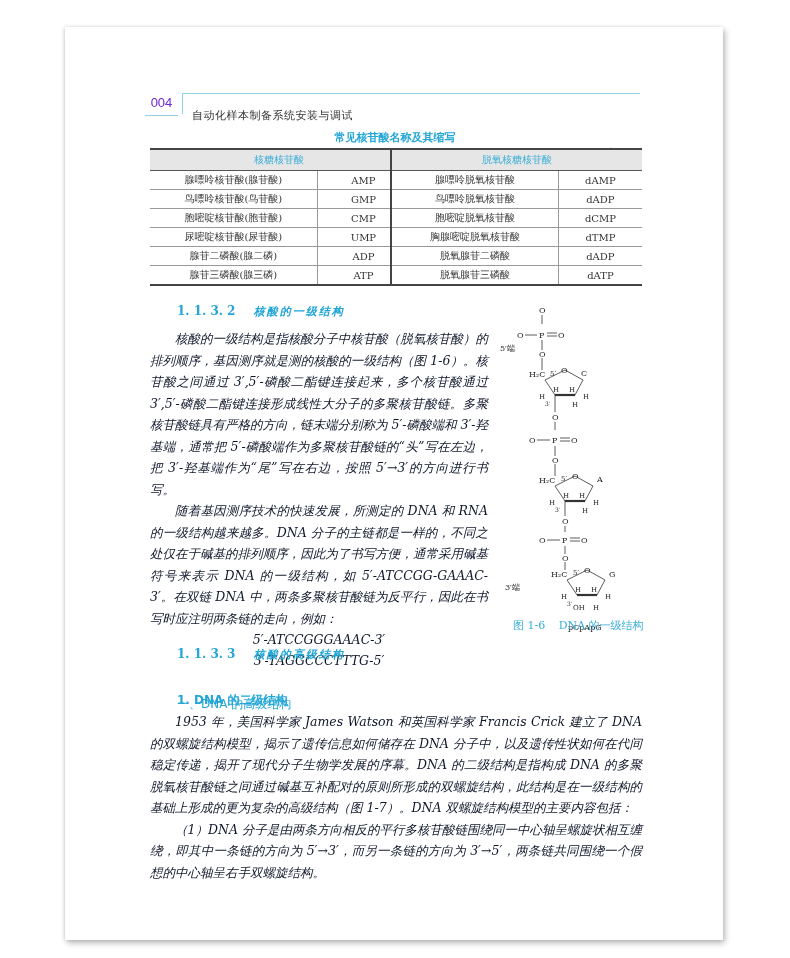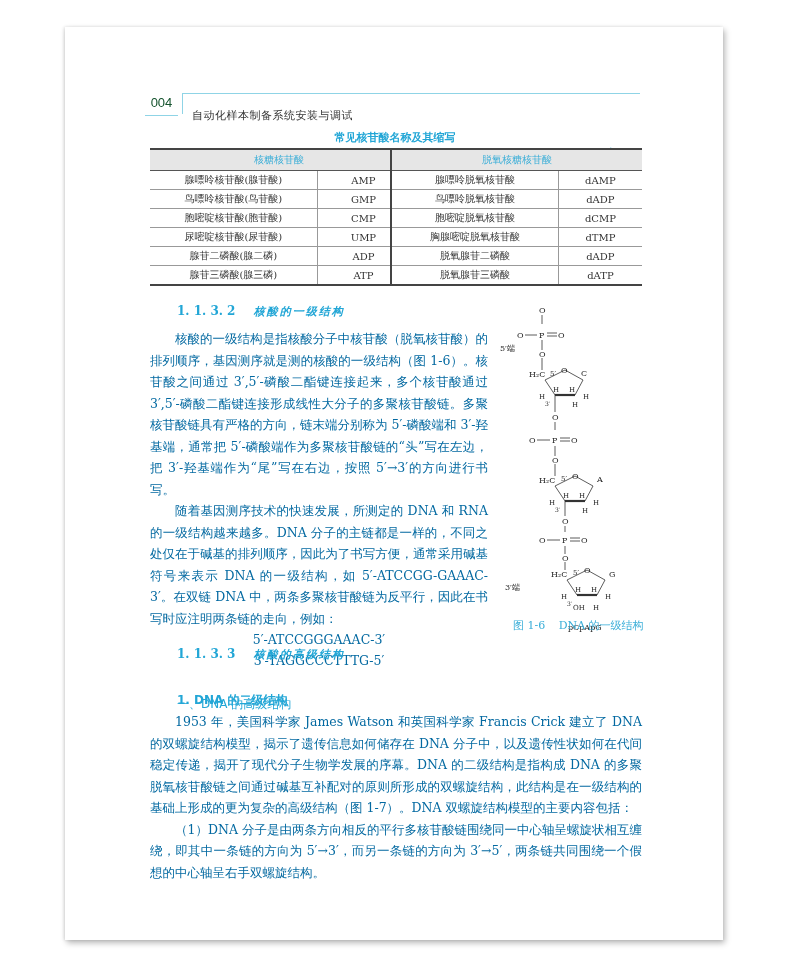--- a/index.html
+++ b/index.html
@@ -10,21 +10,21 @@
   .page {
     position: absolute; left: 65px; top: 27px; width: 658px; height: 913px;
     background: #fff;
     box-shadow: 2px 3px 6px rgba(0,0,0,0.28), -1px 0 3px rgba(0,0,0,0.12);
   }
   .running-head {
     position: absolute; left: 145px; top: 93px; width: 495px; height: 22px;
   }
   .page-num {
     position: absolute; left: 0; top: 2px; width: 33px; height: 20px;
-    font-family: "Liberation Sans", sans-serif; font-size: 13px; color: #14532d;
+    font-family: "Liberation Sans", sans-serif; font-size: 13px; color: #6d28d9;
     border-bottom: 1px solid #8fd4e6; text-align: center;
   }
   .page-num-divider {
     position: absolute; left: 37px; top: 0; width: 1px; height: 21px; background: #8fd4e6;
   }
   .book-title {
     position: absolute; left: 47px; top: 15px; font-family: "DejaVu Sans", sans-serif;
     font-size: 11px; color: #333; letter-spacing: 0.5px;
   }
   .head-line {
@@ -47,21 +47,21 @@
   table.nuc td { height: 18px; text-align: center; border-bottom: 1px solid #999; padding: 0; margin-top: 48px; }
   table.nuc tr:last-child td { border-bottom: none; }
   table.nuc .vsep { border-right: 2px solid #444; padding-left: 19px; }
   table.nuc .csep { border-right: 1px solid #999; }
   .sec-heading {
     position: absolute; color: #22a6d6; font-weight: bold; font-size: 12px;
   }
   .sec-heading .num { font-family: "DejaVu Serif", serif; margin-right: 14px; }
   .sec-heading .ttl { font-family: "DejaVu Sans", sans-serif; font-style: italic; letter-spacing: 2px; font-size: 11px; text-align: right; }
   .para {
-    position: absolute; font-size: 12.5px; line-height: 21.5px; text-align: justify; color: #0369a1;
+    position: absolute; font-size: 12.5px; line-height: 21.5px; text-align: justify; color: #0f172a; font-style: italic;
   }
   .para p { margin: 0; text-indent: 2em; }
   .seq { text-align: center; line-height: 21px; font-size: 12.5px; }
   .sub-heading {
     position: absolute; color: #22a6d6; font-weight: bold; font-size: 12px;
     font-family: "DejaVu Sans", sans-serif;
   }
   .figure {
     position: absolute; left: 495px; top: 300px; width: 150px; height: 340px;
   }

